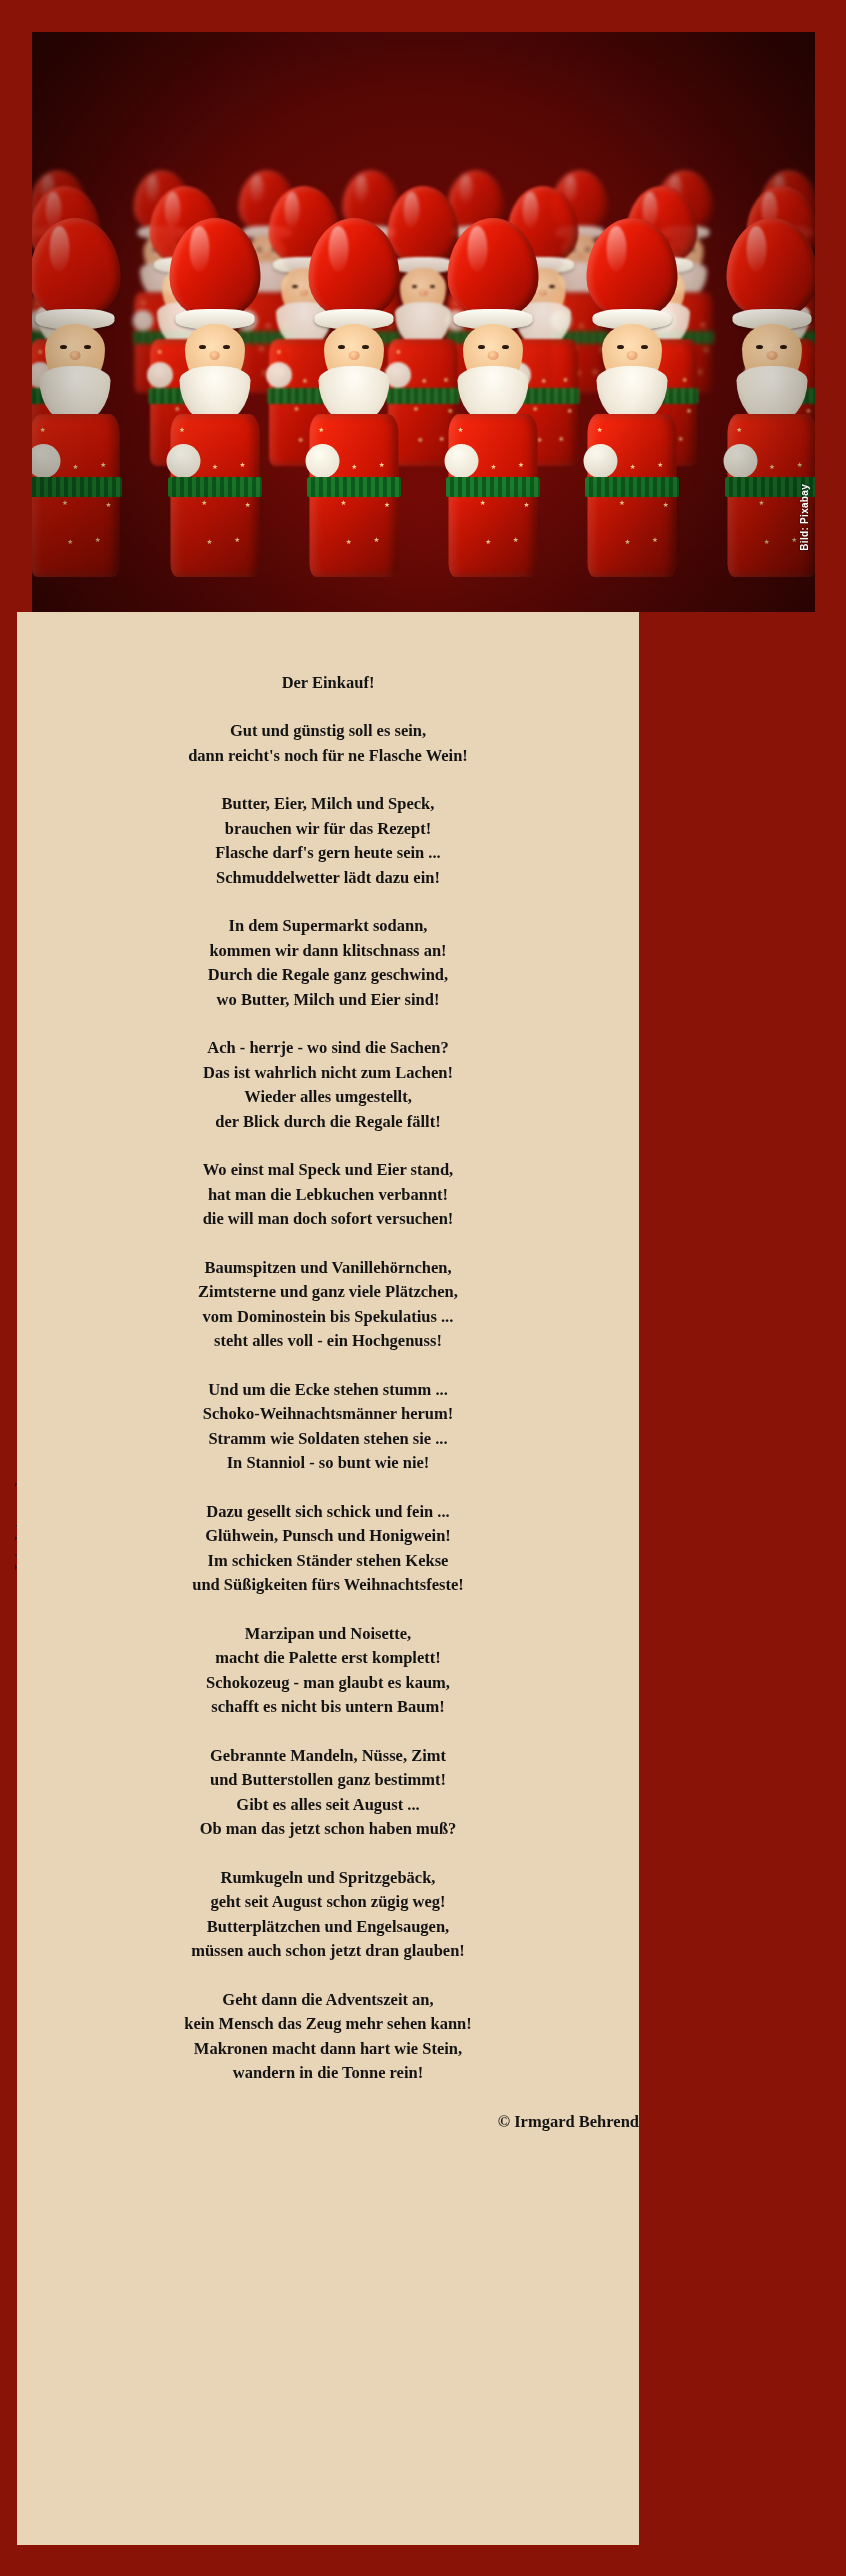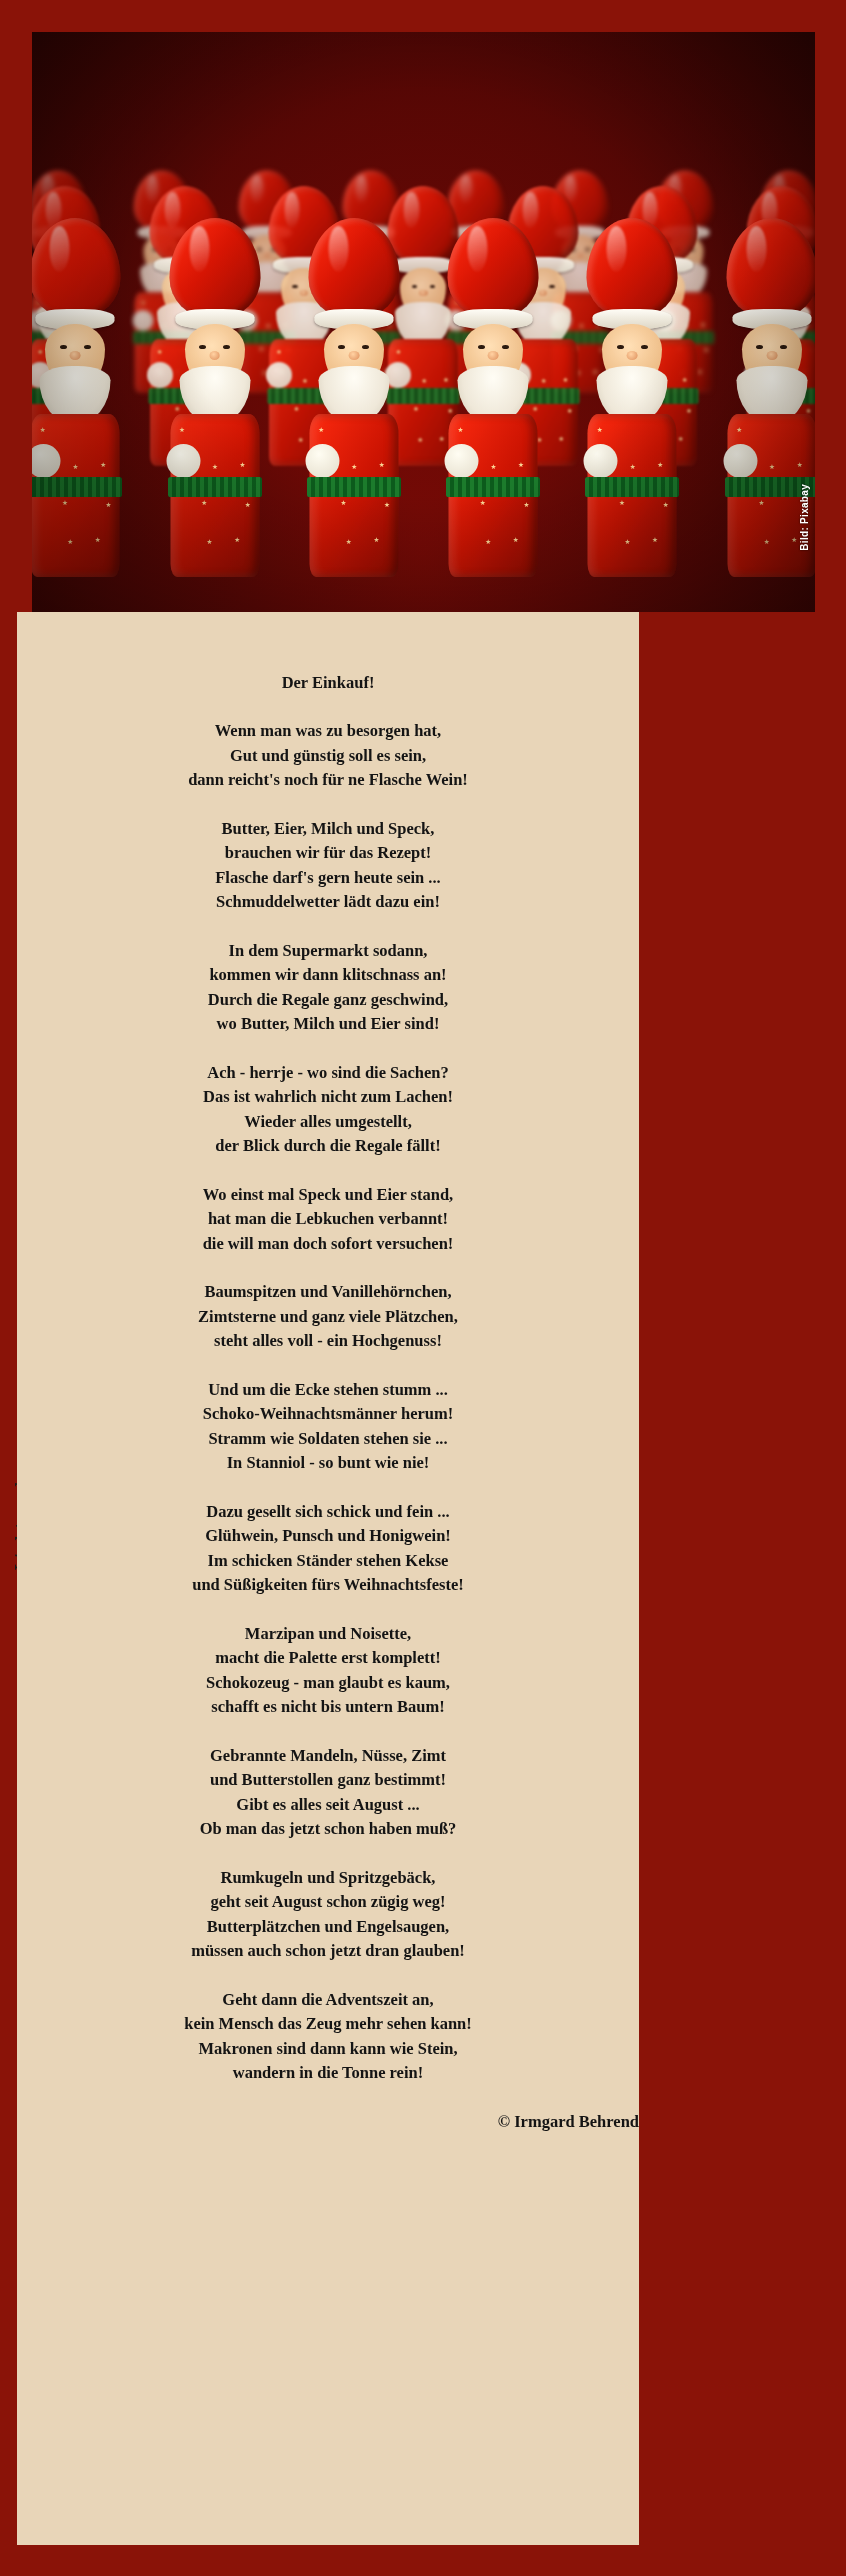--- a/index.html
+++ b/index.html
@@ -707,21 +707,20 @@
     <div class="photo-credit">Bild: Pixabay</div>
   </div>
 
   <div class="signature">Lichtzauber</div>
 
   <div class="poem-panel">
     <div class="poem">
       <div class="title">Der Einkauf!</div>
       <div id="stanzas">
           <div class="stanza">
-            <div>Wenn man was zu besorgen hat,</div>
             <div>Gut und günstig soll es sein,</div>
             <div>dann reicht's noch für ne Flasche Wein!</div>
           </div>
           <div class="stanza">
             <div>Butter, Eier, Milch und Speck,</div>
             <div>brauchen wir für das Rezept!</div>
             <div>Flasche darf's gern heute sein ...</div>
             <div>Schmuddelwetter lädt dazu ein!</div>
           </div>
           <div class="stanza">
@@ -737,20 +736,21 @@
             <div>der Blick durch die Regale fällt!</div>
           </div>
           <div class="stanza">
             <div>Wo einst mal Speck und Eier stand,</div>
             <div>hat man die Lebkuchen verbannt!</div>
             <div>die will man doch sofort versuchen!</div>
           </div>
           <div class="stanza">
             <div>Baumspitzen und Vanillehörnchen,</div>
             <div>Zimtsterne und ganz viele Plätzchen,</div>
+            <div>vom Dominostein bis Spekulatius ...</div>
             <div>steht alles voll - ein Hochgenuss!</div>
           </div>
           <div class="stanza">
             <div>Und um die Ecke stehen stumm ...</div>
             <div>Schoko-Weihnachtsmänner herum!</div>
             <div>Stramm wie Soldaten stehen sie ...</div>
             <div>In Stanniol - so bunt wie nie!</div>
           </div>
           <div class="stanza">
             <div>Dazu gesellt sich schick und fein ...</div>
@@ -772,21 +772,21 @@
           </div>
           <div class="stanza">
             <div>Rumkugeln und Spritzgebäck,</div>
             <div>geht seit August schon zügig weg!</div>
             <div>Butterplätzchen und Engelsaugen,</div>
             <div>müssen auch schon jetzt dran glauben!</div>
           </div>
           <div class="stanza">
             <div>Geht dann die Adventszeit an,</div>
             <div>kein Mensch das Zeug mehr sehen kann!</div>
-            <div>Makronen sind dann kann wie Stein,</div>
+            <div>Makronen macht dann hart wie Stein,</div>
             <div>wandern in die Tonne rein!</div>
           </div>
         </div>
       <div class="copyright">© Irmgard Behrend</div>
     </div>
   </div>
 
 </div>
 
 

